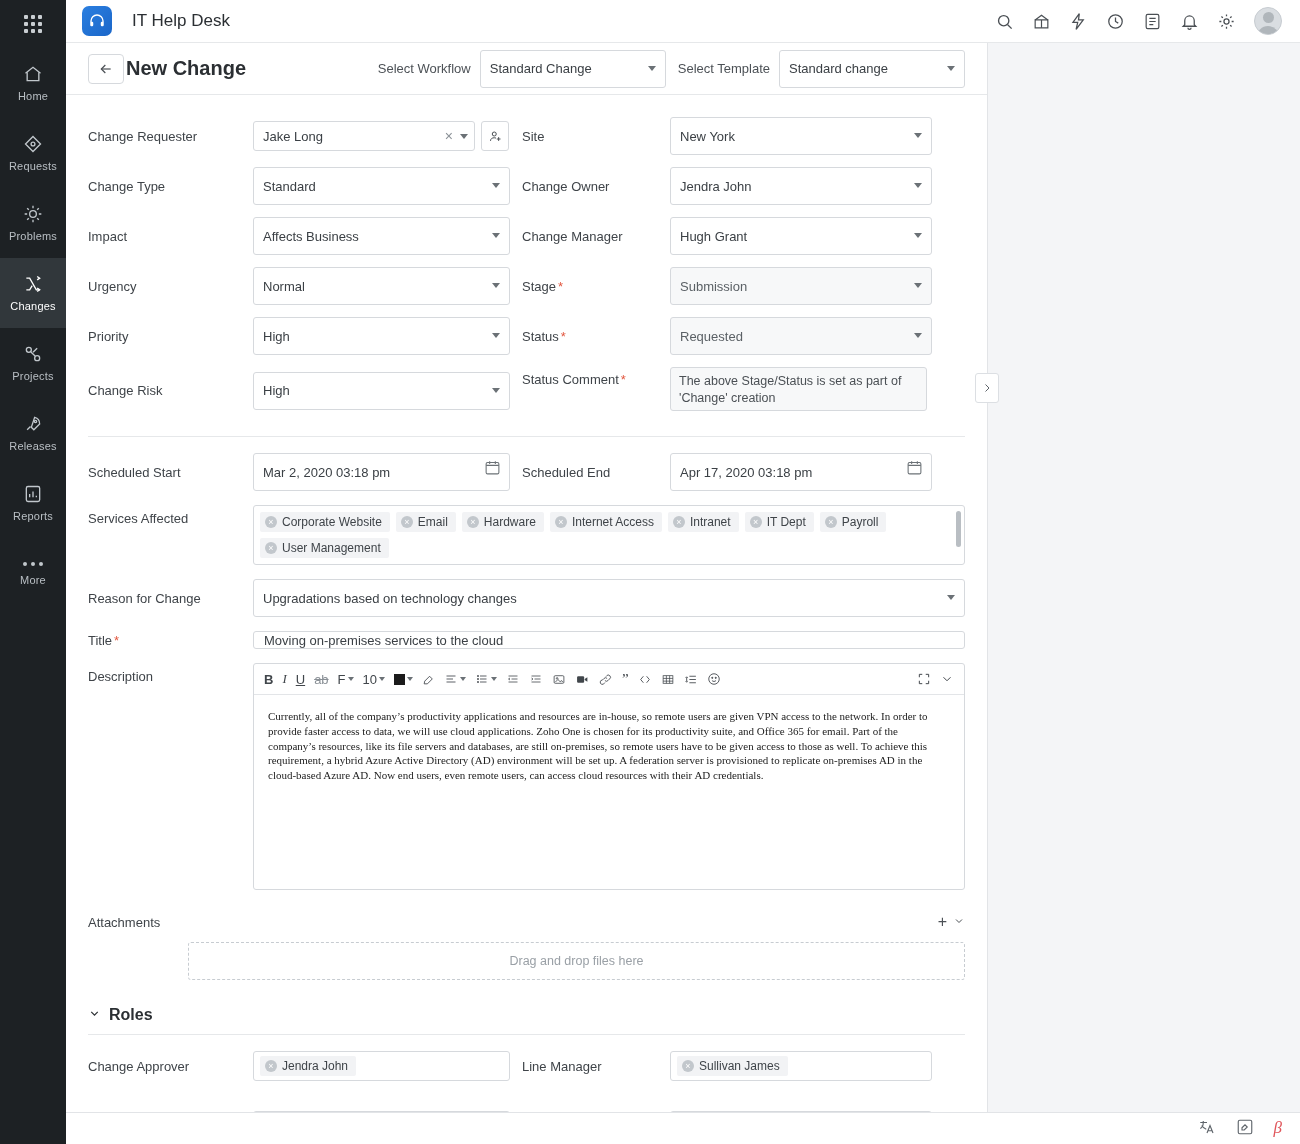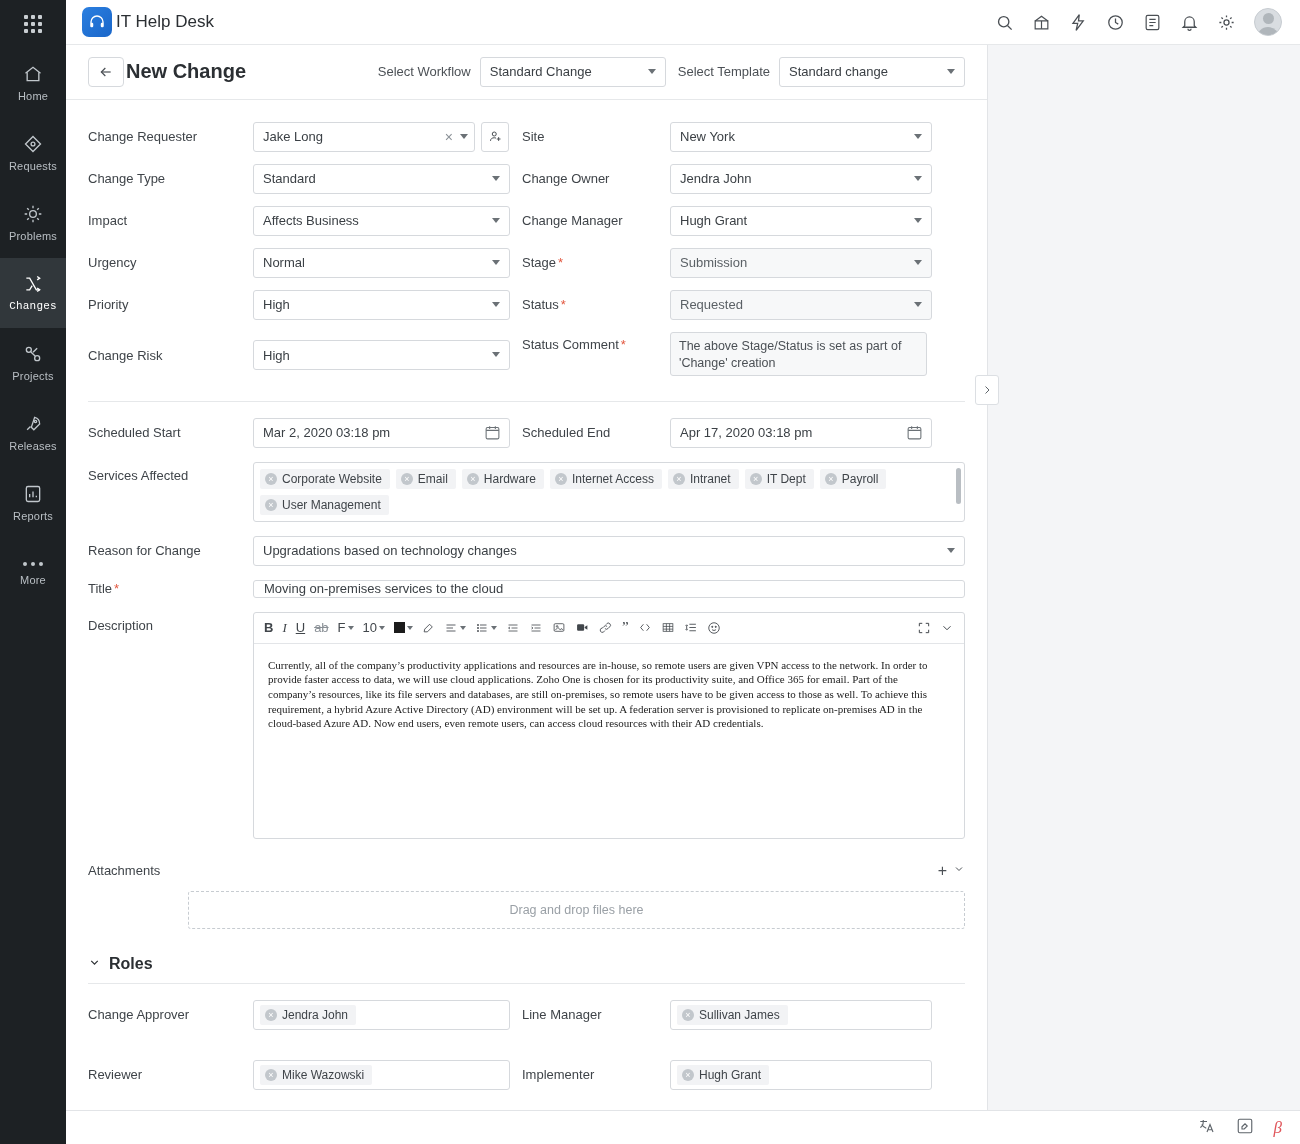--- a/index.html
+++ b/index.html
@@ -22,30 +22,30 @@
   }
   .rail-top {
     height: 48px; width: 66px; display: flex; align-items: center; justify-content: center;
   }
   .grid-icon { display: grid; grid-template-columns: repeat(3, 4px); gap: 3px; }
   .grid-icon i { width: 4px; height: 4px; background: #c9ced2; border-radius: 1px; display: block; }
   .rail-item {
     width: 66px; height: 70px; display: flex; flex-direction: column;
     align-items: center; justify-content: center; gap: 6px; cursor: pointer;
   }
-  .rail-item.active { background: #31373b; color: #ffffff; font-family: Liberation Mono, monospace; }
+  .rail-item.active { background: #31373b; color: #ffffff; }
   .rail-label { font-size: 11px; letter-spacing: .2px; }
   .rail svg { display: block; }
 
   
   .main { flex: 1 1 auto; display: flex; flex-direction: column; min-width: 0; background: #f4f5f7; }
 
   .topbar {
     height: 48px; background: #fff; border-bottom: 1px solid #e6e8ea;
-    display: flex; align-items: center; padding: 0 18px 0 16px; gap: 4px;
+    display: flex; align-items: center; padding: 0 18px 0 16px; gap: 20px;
   }
   .logo {
     width: 30px; height: 30px; border-radius: 7px;
     background: linear-gradient(135deg,#2b7fe0,#1a66c9);
     display: flex; align-items: center; justify-content: center;
   }
   .app-title { font-size: 17px; color: #2b2f33; font-weight: normal; }
   .topbar-spacer { flex: 1 1 auto; }
   .topicons { display: flex; align-items: center; gap: 18px; color: #4a4f54; }
   .topicons .ti { cursor: pointer; display: flex; }
@@ -78,21 +78,21 @@
     width: 36px; height: 30px; border: 1px solid #d6d9dd; border-radius: 4px;
     background: #fff; display: flex; align-items: center; justify-content: center; cursor: pointer;
   }
   .page-title { font-size: 20px; font-weight: bold; color: #2b2f33; }
   .head-ctl { display: flex; align-items: center; gap: 9px; }
   .head-label { font-size: 13px; color: #4c5156; }
 
   .form-scroll { overflow: hidden; flex: 1 1 auto; padding: 0 0 8px 0; }
 
   .sel, .txt {
-    height: 30px; border: 1px solid #d6d9dd; border-radius: 3px; background: #fff;
+    height: 38px; border: 1px solid #d6d9dd; border-radius: 3px; background: #fff;
     font-family: "Liberation Sans", sans-serif; font-size: 13px; color: #3b4045;
     padding: 0 28px 0 9px; width: 100%; appearance: none; outline: none;
   }
   .sel.disabled, .txt.disabled { background: #f7f8f9; color: #5b6166; }
   .field { position: relative; }
   .caret {
     position: absolute; right: 10px; top: 50%; margin-top: -3px;
     width: 0; height: 0; border-left: 4.5px solid transparent; border-right: 4.5px solid transparent;
     border-top: 5px solid #6b7176; pointer-events: none;
   }

